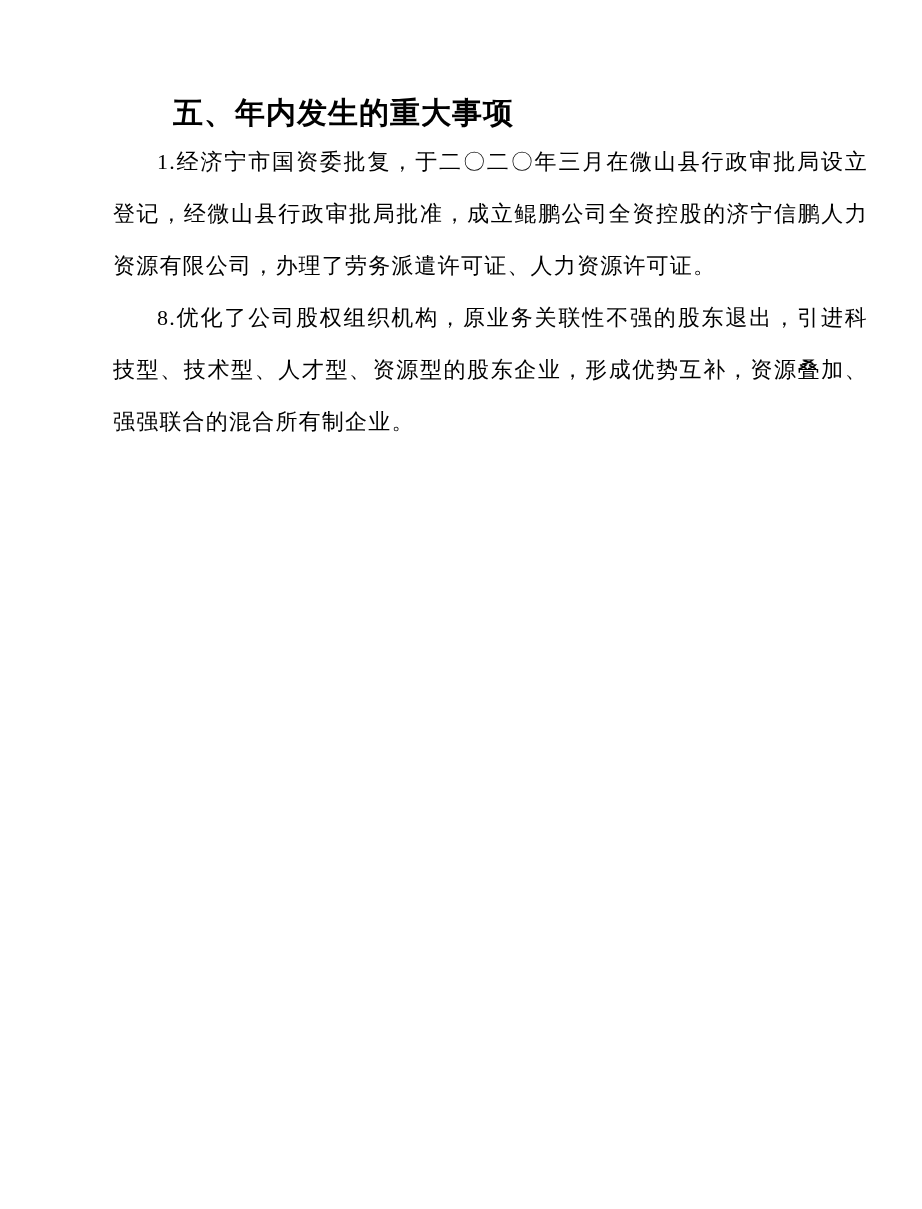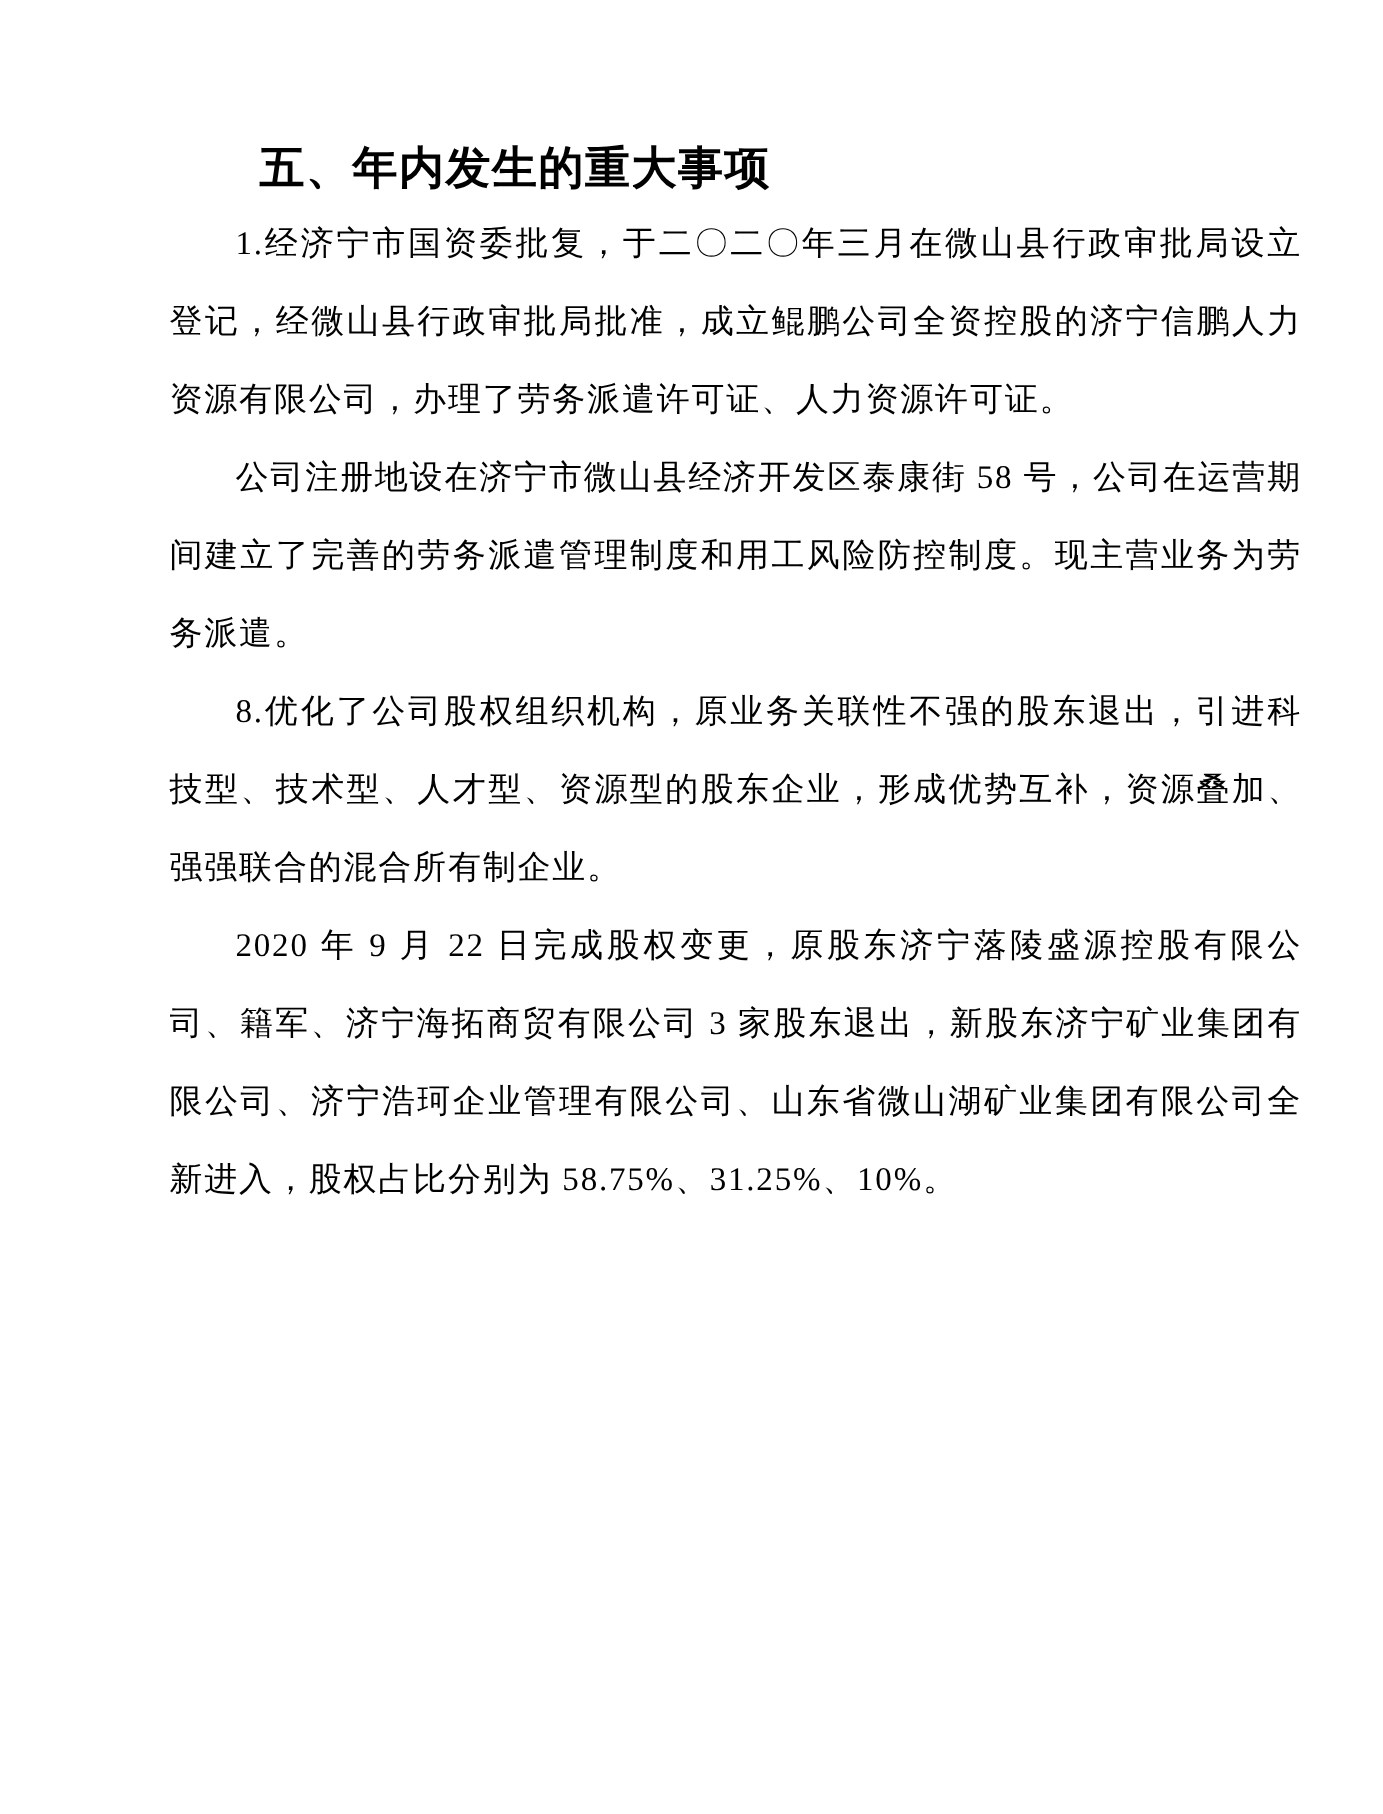--- a/index.html
+++ b/index.html
@@ -40,16 +40,14 @@
     text-align: justify;
     text-indent: 2em;
   }
 </style>
 </head>
 <body style="background: rgb(255, 255, 255);">
 
 <div class="page" style="color: rgb(0, 0, 0); margin-left: 28px;">
   <h1 class="heading">五、年内发生的重大事项</h1>
   <p class="body-para">1.经济宁市国资委批复，于二〇二〇年三月在微山县行政审批局设立登记，经微山县行政审批局批准，成立鲲鹏公司全资控股的济宁信鹏人力资源有限公司，办理了劳务派遣许可证、人力资源许可证。</p>
-  <p class="body-para">公司注册地设在济宁市微山县经济开发区泰康街 58 号，公司在运营期间建立了完善的劳务派遣管理制度和用工风险防控制度。现主营业务为劳务派遣。</p>
   <p class="body-para">8.优化了公司股权组织机构，原业务关联性不强的股东退出，引进科技型、技术型、人才型、资源型的股东企业，形成优势互补，资源叠加、强强联合的混合所有制企业。</p>
-  <p class="body-para">2020 年 9 月 22 日完成股权变更，原股东济宁落陵盛源控股有限公司、籍军、济宁海拓商贸有限公司 3 家股东退出，新股东济宁矿业集团有限公司、济宁浩珂企业管理有限公司、山东省微山湖矿业集团有限公司全新进入，股权占比分别为 58.75%、31.25%、10%。</p>
 </div>
 
 </body></html>

